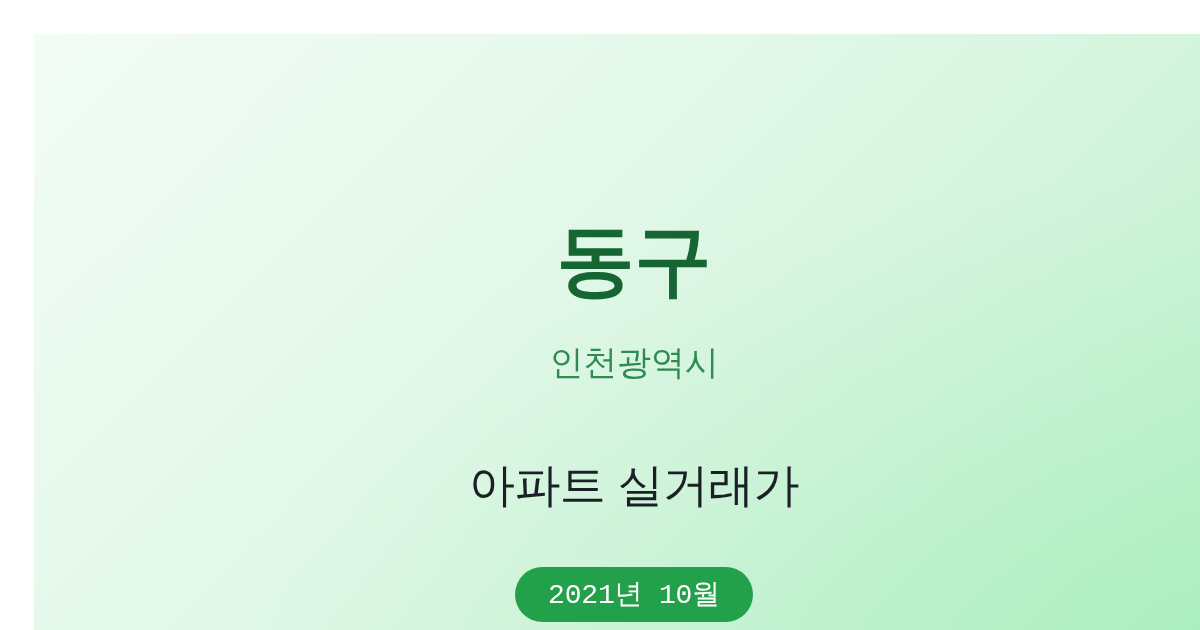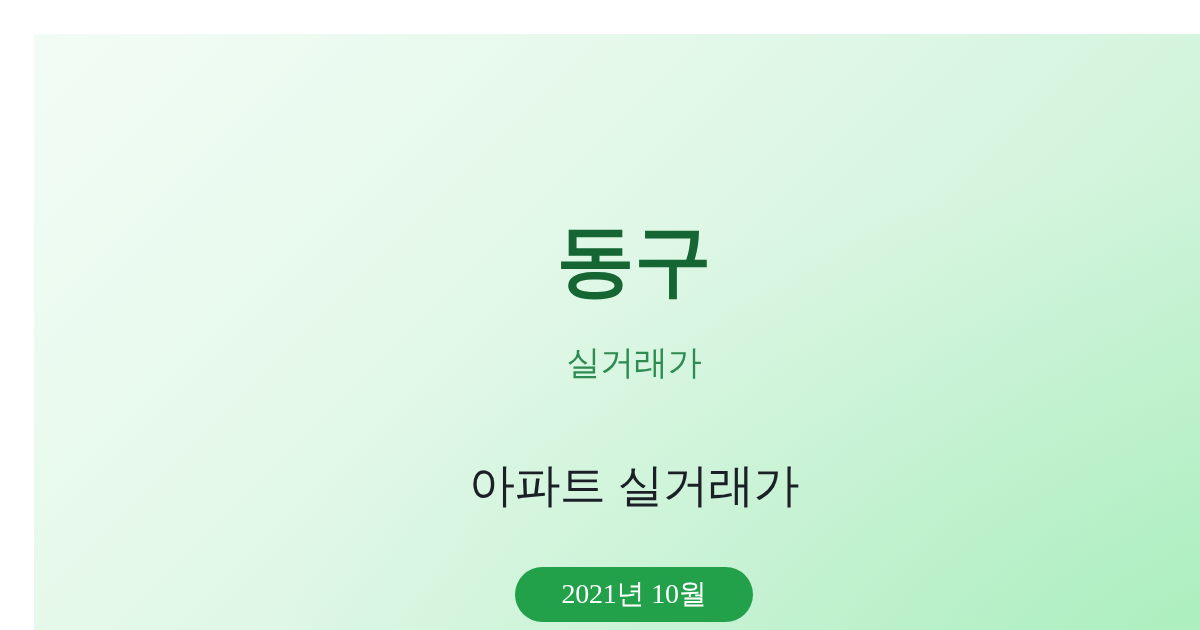--- a/index.html
+++ b/index.html
@@ -105,31 +105,31 @@
     width: 238px;
     height: 55px;
     border-radius: 999px;
     background: #22A04A;
     color: #FFFFFF;
     font-size: 28px;
     font-weight: 500;
     letter-spacing: -0.2px;
     white-space: nowrap;
     border: none;
-    font-family: Liberation Serif, serif;
+    font-family: Liberation Mono, monospace;
   }
 </style>
 </head>
 <body>
 
 <div class="og-card">
   <div class="content">
 
     <h1 class="region-name">동구</h1>
 
-    <div class="region-parent">실거래가</div>
+    <div class="region-parent">인천광역시</div>
 
     <h2 class="dataset-heading">아파트 실거래가</h2>
 
     <div class="period-badge">2021년 10월</div>
 
   </div>
 </div>
 
 </body></html>

